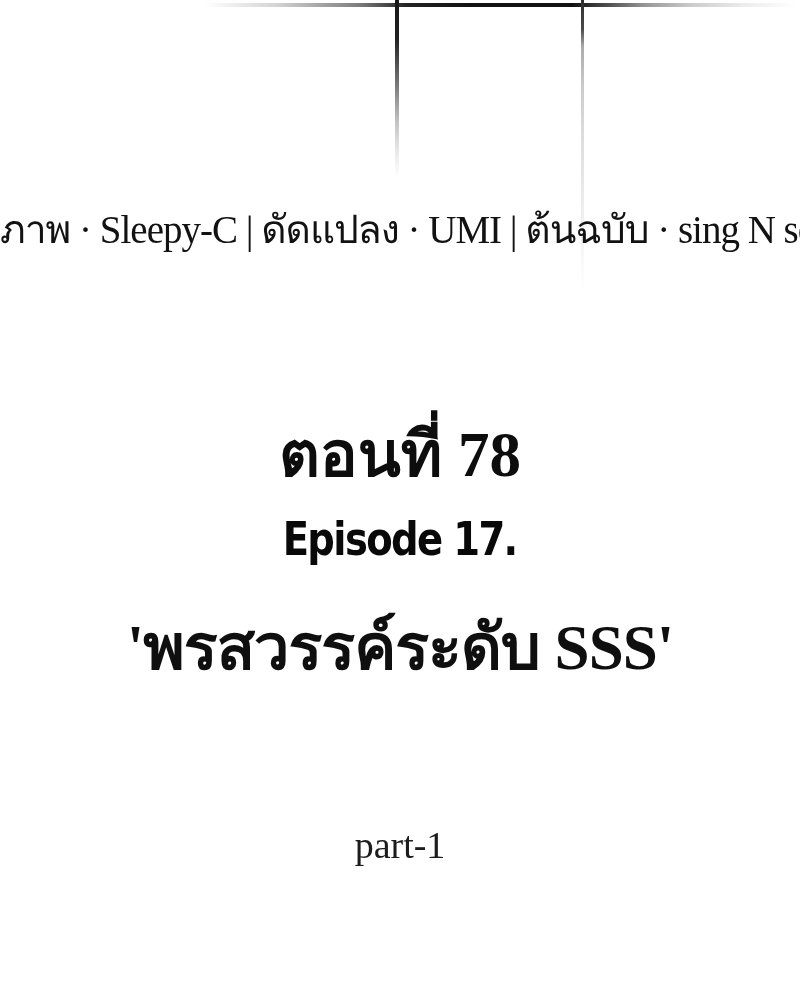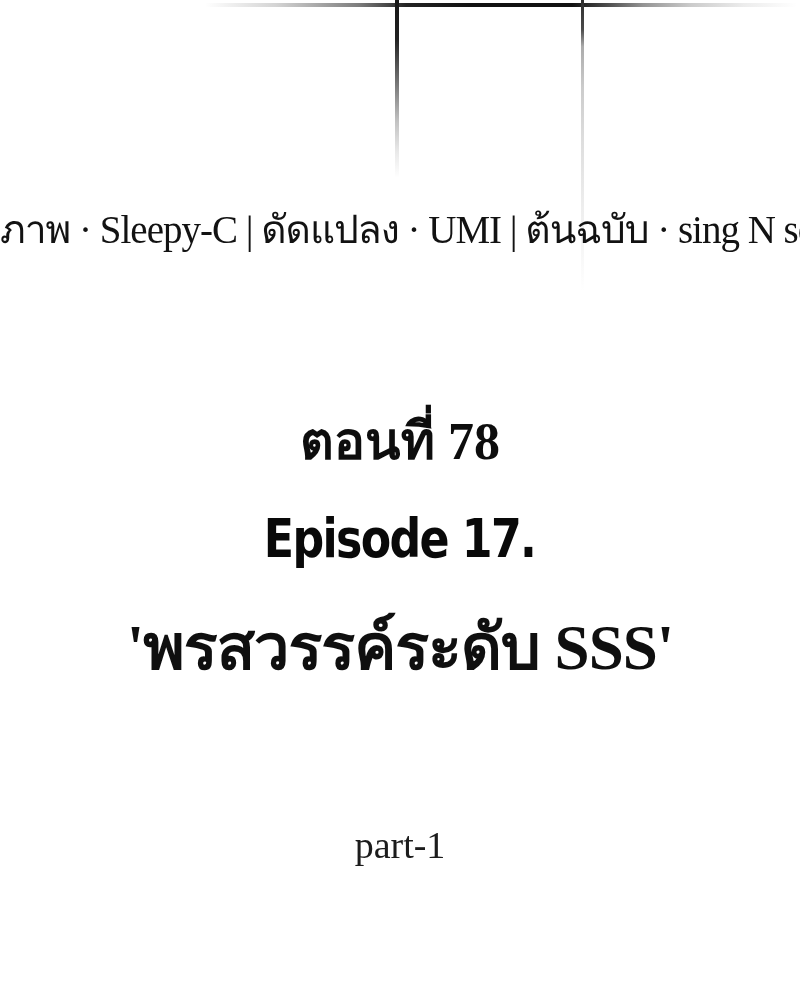--- a/index.html
+++ b/index.html
@@ -75,37 +75,37 @@
     width: 100%;
     text-align: center;
     font-size: 39px;
     line-height: 52px;
     letter-spacing: -1px;
     white-space: nowrap;
     color: #121212;
   }
   .chapter {
     position: absolute;
-    top: 406px;
+    top: 419px;
     left: 0;
     width: 100%;
     text-align: center;
-    font-size: 52px;
+    font-size: 63px;
     line-height: 72px;
     font-weight: 700;
     color: #0d0d0d;
   }
   .episode {
     position: absolute;
     top: 496px;
     left: 0;
     width: 100%;
     text-align: center;
     font-family: "DejaVu Sans", "Liberation Sans", sans-serif;
-    font-size: 54px;
+    font-size: 47px;
     line-height: 86px;
     font-weight: 800;
     letter-spacing: -2px;
     color: #090909;
   }
   .episode .squeeze {
     display: inline-block;
     transform: scaleX(0.82);
     transform-origin: center;
   }

